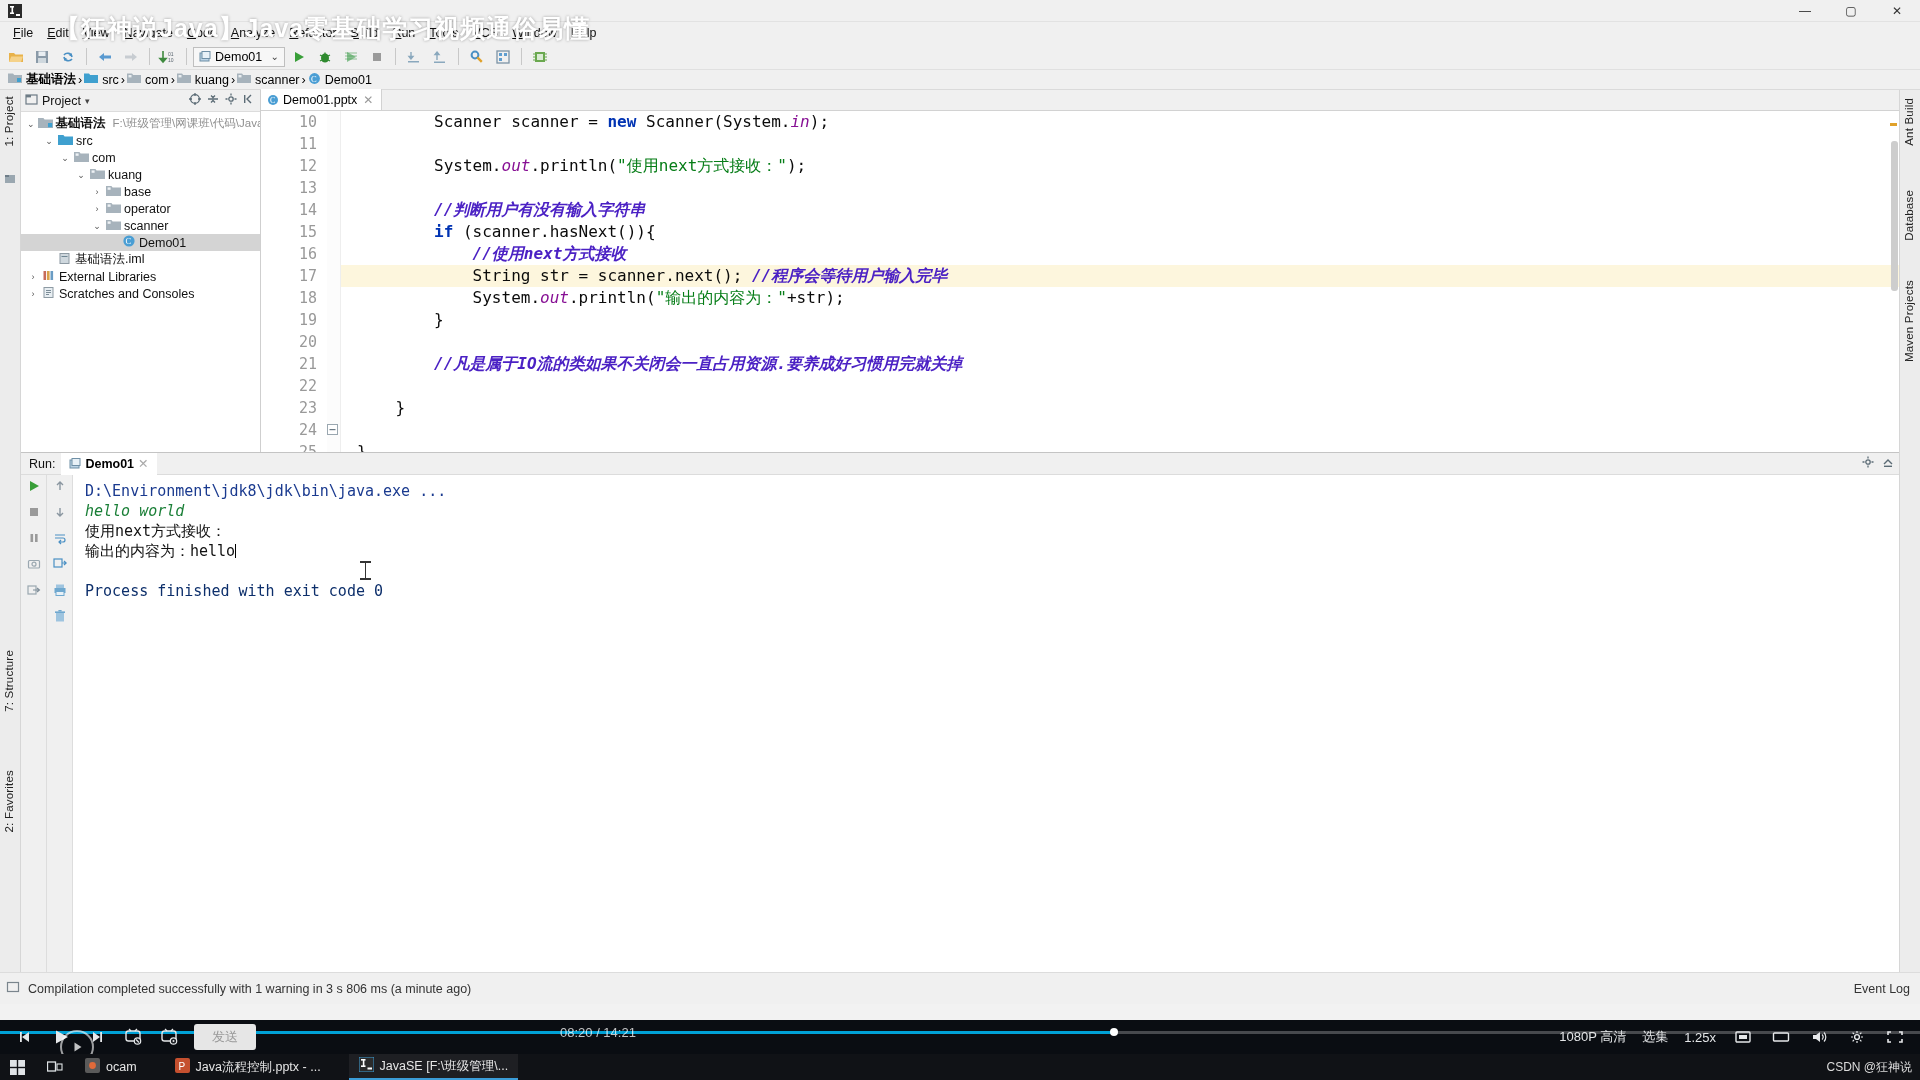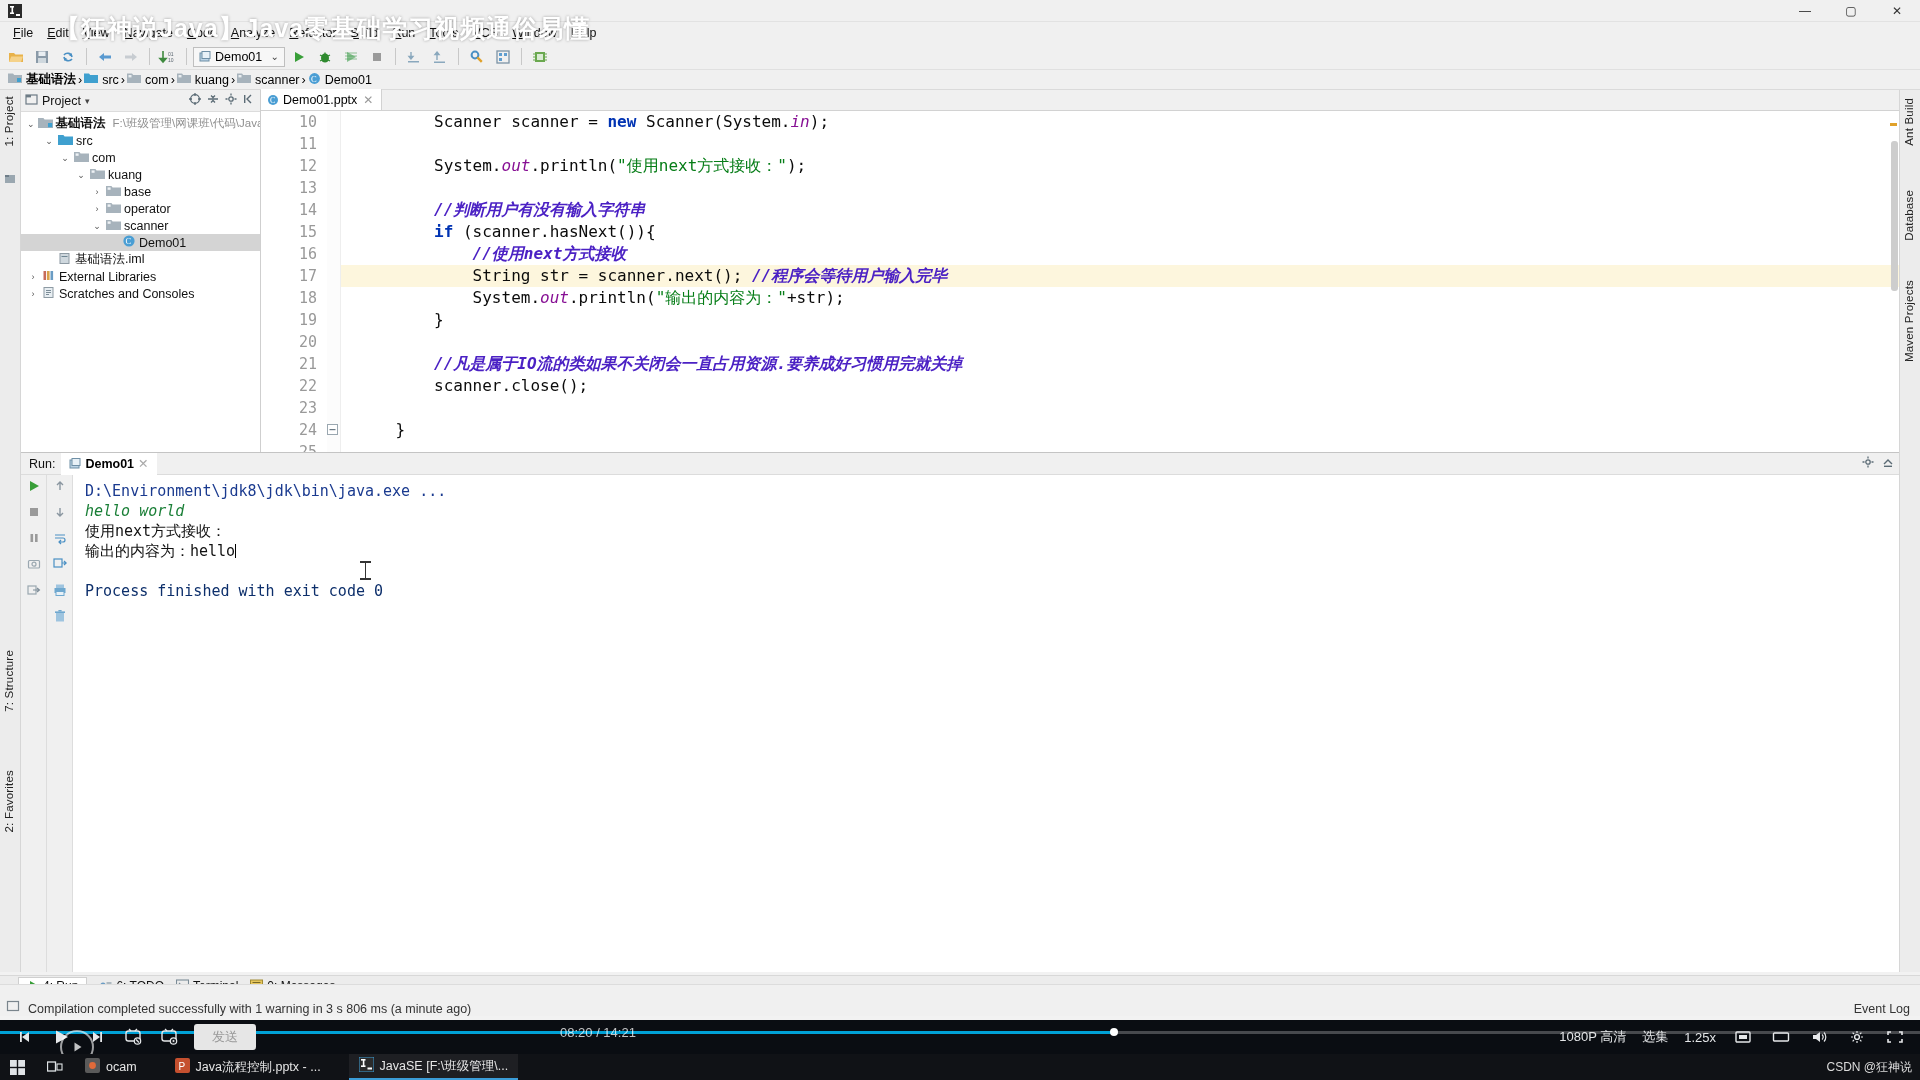--- a/index.html
+++ b/index.html
@@ -99,21 +99,21 @@
   .coline { height:20px; line-height:20px; white-space:pre; color:#111; }
   .co-cmd { color:#1a3a8f; }
   .co-in  { color:#1a7f37; font-style:italic; }
   .co-fin { color:#0d2f6b; }
   .caret { display:inline-block; width:1px; height:14px; background:#000; vertical-align:-2px; }
 
   
   .bottombar { position:absolute; left:0; right:0; bottom:24px; height:21px; background:#ececec; display:flex; align-items:center; gap:12px; padding-left:18px; border-top:1px solid #d8d8d8; font-size:12px; }
   .btool { display:flex; gap:4px; color:#111; }
   .btool u { text-decoration:underline; }
-  .statusbar { position:absolute; left:0; right:0; bottom:4px; height:32px; background:#f0f0f0; display:flex; align-items:flex-end; padding-left:6px; gap:8px; font-size:12.5px; color:#333; border-top:1px solid #dcdcdc; }
+  .statusbar { position:absolute; left:0; right:0; bottom:16px; height:32px; background:#f0f0f0; display:flex; align-items:center; padding-left:6px; gap:8px; font-size:12.5px; color:#333; border-top:1px solid #dcdcdc; }
 
   
   .overlay-title { position:absolute; left:55px; top:12px; font-size:25px; color:#fff; font-weight:bold; letter-spacing:1px;
                    text-shadow:0 0 3px rgba(0,0,0,.35); white-space:nowrap; pointer-events:none; }
 
   
   .progress-wrap { position:absolute; left:0; right:0; bottom:46px; height:4px; }
   .progress-bg { position:absolute; left:0; right:0; top:1px; height:3px; background:rgba(255,255,255,.25); }
   .progress-fill { position:absolute; left:0; top:1px; height:3px; background:#00a1d6; }
   .progress-knob { position:absolute; top:-2px; width:8px; height:8px; border-radius:50%; background:#fff; }
@@ -543,21 +543,20 @@
                 <div class="cline"><span>        System.</span><span class="fld">out</span><span>.println(</span><span class="str">"使用next方式接收："</span><span>);</span></div>
                 <div class="cline"><span></span></div>
                 <div class="cline"><span class="cmt">        //判断用户有没有输入字符串</span></div>
                 <div class="cline"><span>        </span><span class="kw">if</span><span> (scanner.hasNext()){</span></div>
                 <div class="cline"><span class="cmt">            //使用next方式接收</span></div>
                 <div class="cline hl"><span>            String str = scanner.next(); </span><span class="cmt">//程序会等待用户输入完毕</span></div>
                 <div class="cline"><span>            System.</span><span class="fld">out</span><span>.println(</span><span class="str">"输出的内容为："</span><span>+str);</span></div>
                 <div class="cline"><span>        }</span></div>
                 <div class="cline"><span></span></div>
                 <div class="cline"><span class="cmt">        //凡是属于IO流的类如果不关闭会一直占用资源.要养成好习惯用完就关掉</span></div>
-                <div class="cline"><span>        scanner.close();</span></div>
                 <div class="cline"><span></span></div>
                 <div class="cline"><span>    }</span></div>
                 <div class="cline"><span></span></div>
                 <div class="cline"><span>}</span></div>
                 <div class="cline"><span></span></div>
               </div>
             <div class="vscroll">
               <div class="errmark" style="top:12px;background:#e0a12a"></div>
               <div class="vthumb" style="top:30px;height:150px"></div>
             </div>

